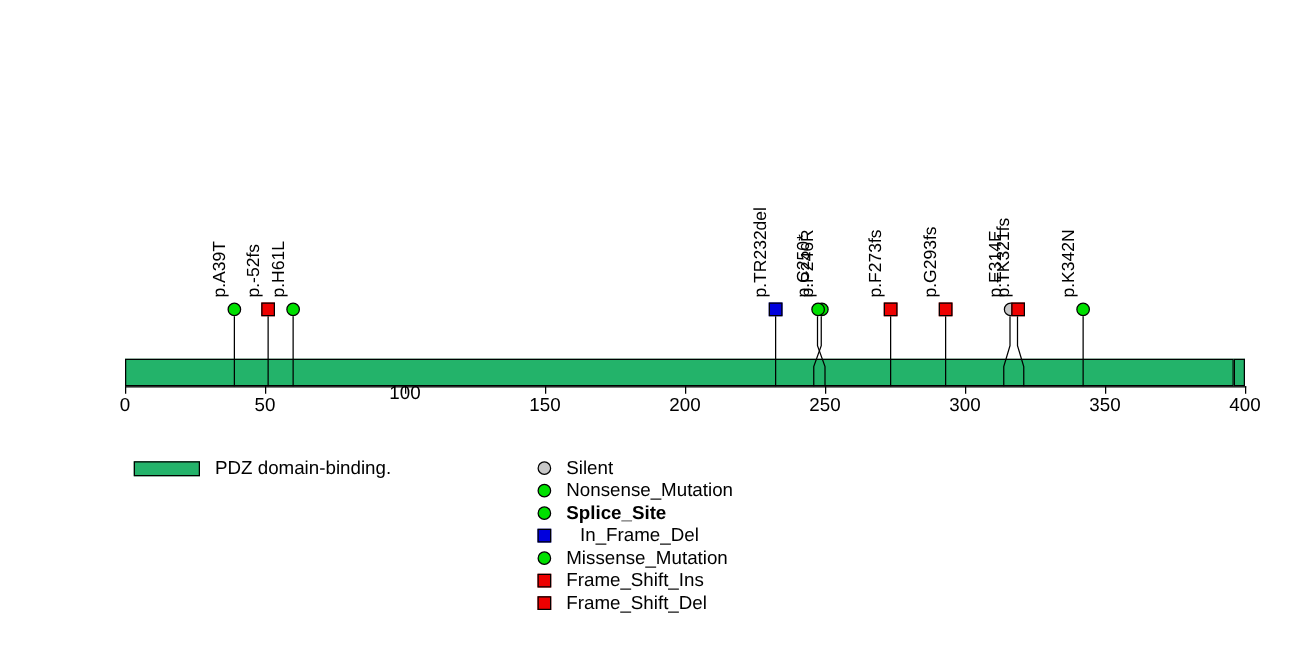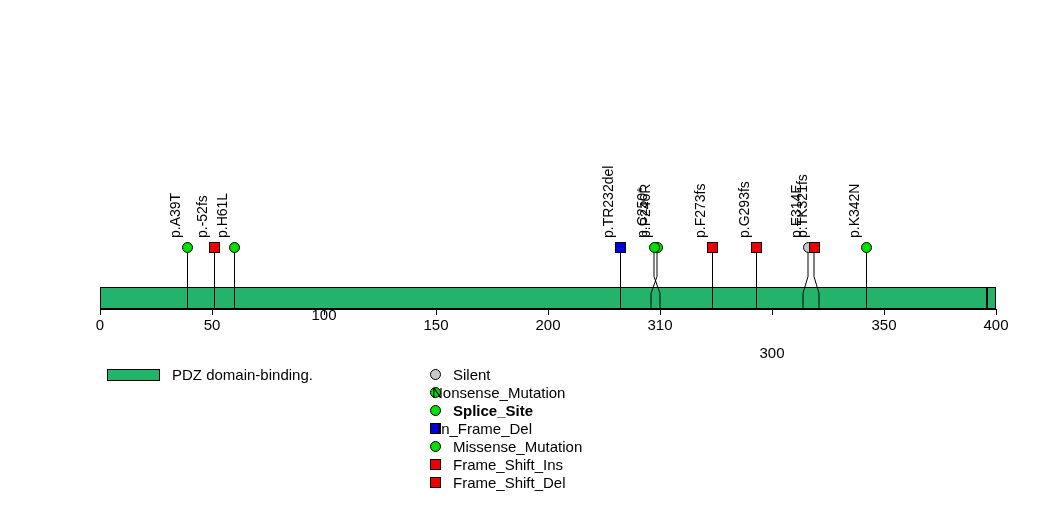--- a/index.html
+++ b/index.html
@@ -156,41 +156,41 @@
       <div class="axis-tick-label" style="left: 70px; top: 317px; width: 60px;">0</div>
       <div class="axis-tick" style="left: 212px; top: 309px; height: 6px;"></div>
       <div class="axis-tick-label" style="left: 182px; top: 317px; width: 60px;">50</div>
       <div class="axis-tick" style="left: 324px; top: 309px; height: 6px;"></div>
       <div class="axis-tick-label" style="left: 294px; top: 307px; width: 60px;">100</div>
       <div class="axis-tick" style="left: 436px; top: 309px; height: 6px;"></div>
       <div class="axis-tick-label" style="left: 406px; top: 317px; width: 60px;">150</div>
       <div class="axis-tick" style="left: 548px; top: 309px; height: 6px;"></div>
       <div class="axis-tick-label" style="left: 518px; top: 317px; width: 60px;">200</div>
       <div class="axis-tick" style="left: 660px; top: 309px; height: 6px;"></div>
-      <div class="axis-tick-label" style="left: 630px; top: 317px; width: 60px;">310</div>
+      <div class="axis-tick-label" style="left: 630px; top: 317px; width: 60px;">250</div>
       <div class="axis-tick" style="left: 772px; top: 309px; height: 6px;"></div>
-      <div class="axis-tick-label" style="left: 742px; top: 317px; width: 60px; margin-top: 28px;">300</div>
+      <div class="axis-tick-label" style="left: 742px; top: 317px; width: 60px;">300</div>
       <div class="axis-tick" style="left: 884px; top: 309px; height: 6px;"></div>
       <div class="axis-tick-label" style="left: 854px; top: 317px; width: 60px;">350</div>
       <div class="axis-tick" style="left: 996px; top: 309px; height: 6px;"></div>
       <div class="axis-tick-label" style="left: 966px; top: 317px; width: 60px;">400</div>
     </div>
   <div id="legend-domain-layer">
       <div class="legend-swatch" style="left: 107px; top: 369px; background: rgb(35, 179, 106);"></div>
       <div class="legend-text" style="left: 172px; top: 367px;">PDZ domain-binding.</div>
     </div>
   <div id="legend-type-layer">
       <div class="legend-marker circle" style="left: 430px; top: 369px; background: rgb(200, 200, 200);"></div>
       <div class="legend-text" style="left: 453px; top: 367px;">Silent</div>
       <div class="legend-marker circle" style="left: 430px; top: 387px; background: rgb(0, 224, 0);"></div>
-      <div class="legend-text" style="left: 432px; top: 385px;">Nonsense_Mutation</div>
+      <div class="legend-text" style="left: 453px; top: 385px;">Nonsense_Mutation</div>
       <div class="legend-marker circle" style="left: 430px; top: 405px; background: rgb(0, 224, 0);"></div>
       <div class="legend-text" style="left: 453px; top: 403px; font-weight: bold;">Splice_Site</div>
       <div class="legend-marker " style="left: 430px; top: 423px; background: rgb(0, 0, 221);"></div>
-      <div class="legend-text" style="left: 437px; top: 421px;">In_Frame_Del</div>
+      <div class="legend-text" style="left: 464px; top: 421px;">In_Frame_Del</div>
       <div class="legend-marker circle" style="left: 430px; top: 441px; background: rgb(0, 224, 0);"></div>
       <div class="legend-text" style="left: 453px; top: 439px;">Missense_Mutation</div>
       <div class="legend-marker " style="left: 430px; top: 459px; background: rgb(238, 0, 0);"></div>
       <div class="legend-text" style="left: 453px; top: 457px;">Frame_Shift_Ins</div>
       <div class="legend-marker " style="left: 430px; top: 477px; background: rgb(238, 0, 0);"></div>
       <div class="legend-text" style="left: 453px; top: 475px;">Frame_Shift_Del</div>
     </div>
 
 </div>
 

